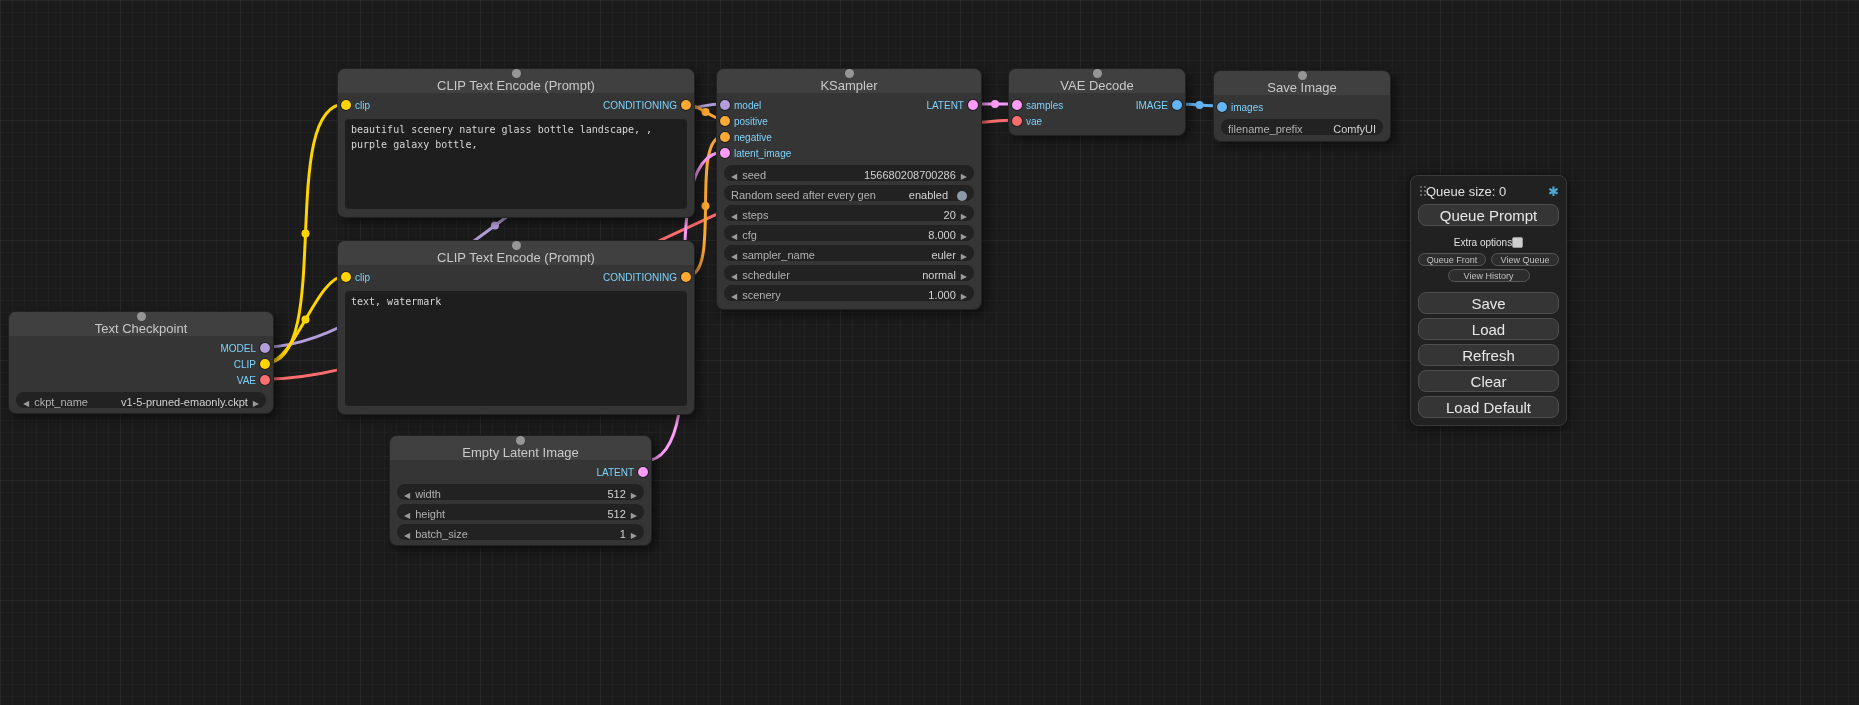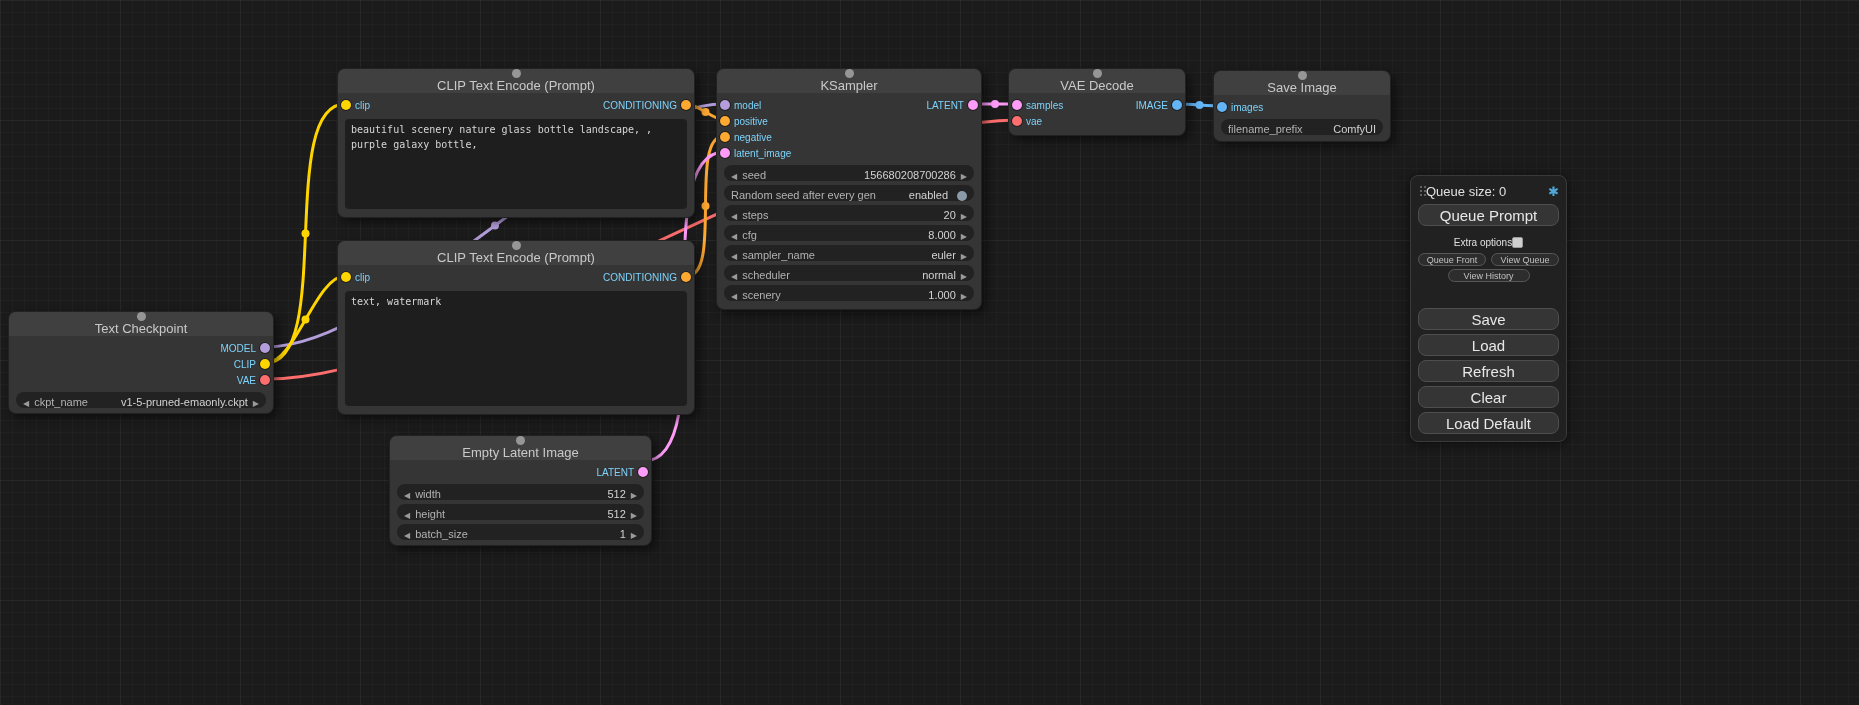--- a/index.html
+++ b/index.html
@@ -77,21 +77,21 @@
   .checkbox{width:11px;height:11px;background:#cfcfcf;border:1px solid #9a9a9a;
     border-radius:2px;flex:none;cursor:pointer}
   .small-row{display:flex;gap:5px;margin-top:4px}
   .small-btn{
     flex:1;display:flex;align-items:center;justify-content:center;height:13px;
     background:#2d2d2d;border:1px solid #585858;border-radius:7px;color:#c2c2c2;
     font-size:9px;cursor:pointer;white-space:nowrap;
   }
   .hist-row{display:flex;justify-content:center;margin-top:3px}
   .hist-row .small-btn{flex:none;width:82px}
-  .btn-group{margin-top:26px}
+  .btn-group{margin-top:10px}
 </style>
 </head>
 <body>
 
 <svg id="wires" width="1859" height="705">
   <path d="M266,347 C396,347 594,104 724,104" stroke-width="3" fill="none" stroke="#B39DDB"></path>
   <path d="M266,363 C334,363 277,104 345,104" stroke-width="3" fill="none" stroke="#FFD500"></path>
   <path d="M266,363 C295,363 316,276 345,276" stroke-width="3" fill="none" stroke="#FFD500"></path>
   <path d="M266,379 C464,379 818,120 1016,120" stroke-width="3" fill="none" stroke="#FF6E6E"></path>
   <path d="M687,104 C697,104 714,120 724,120" stroke-width="3" fill="none" stroke="#FFA931"></path>

